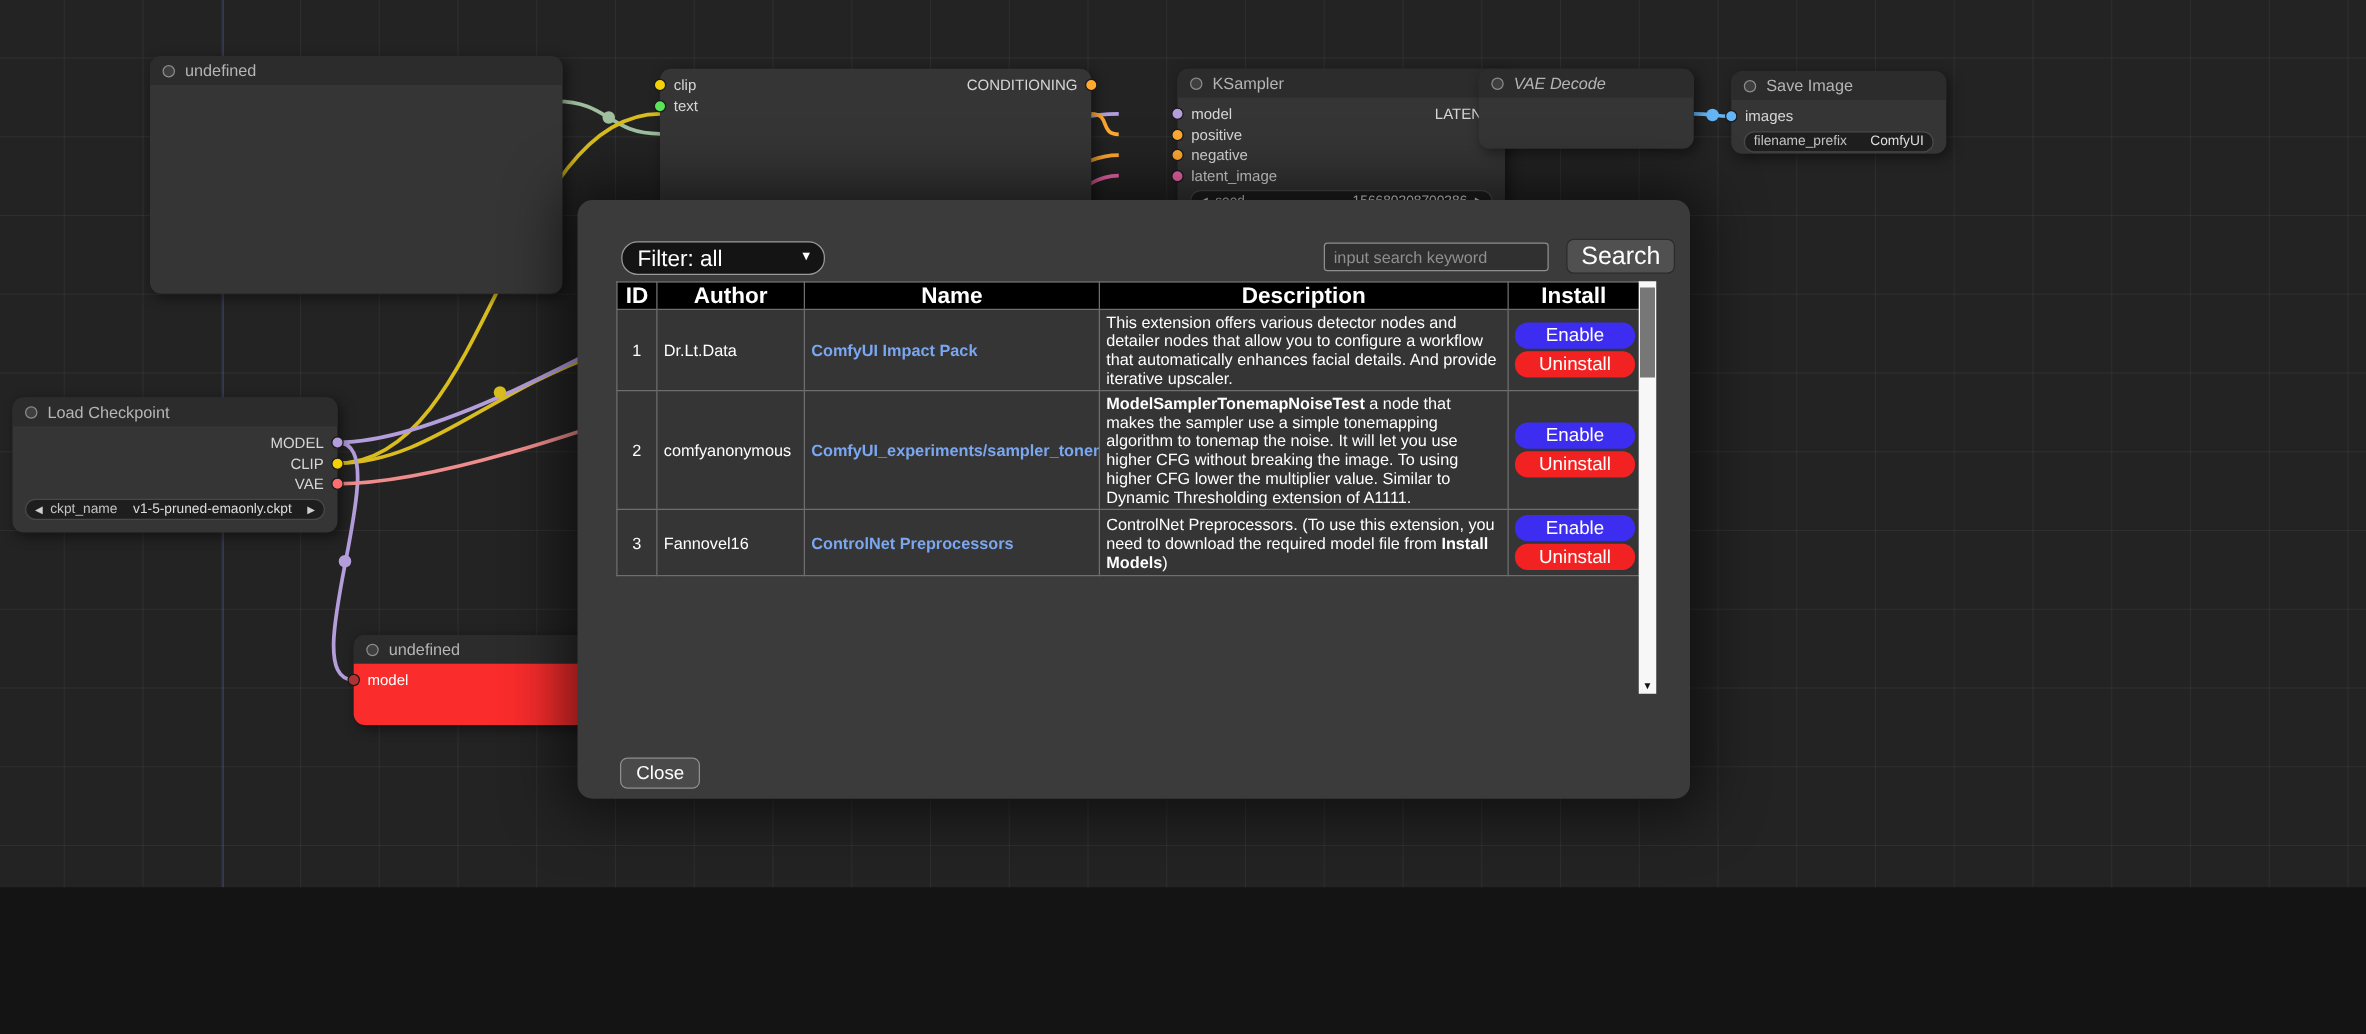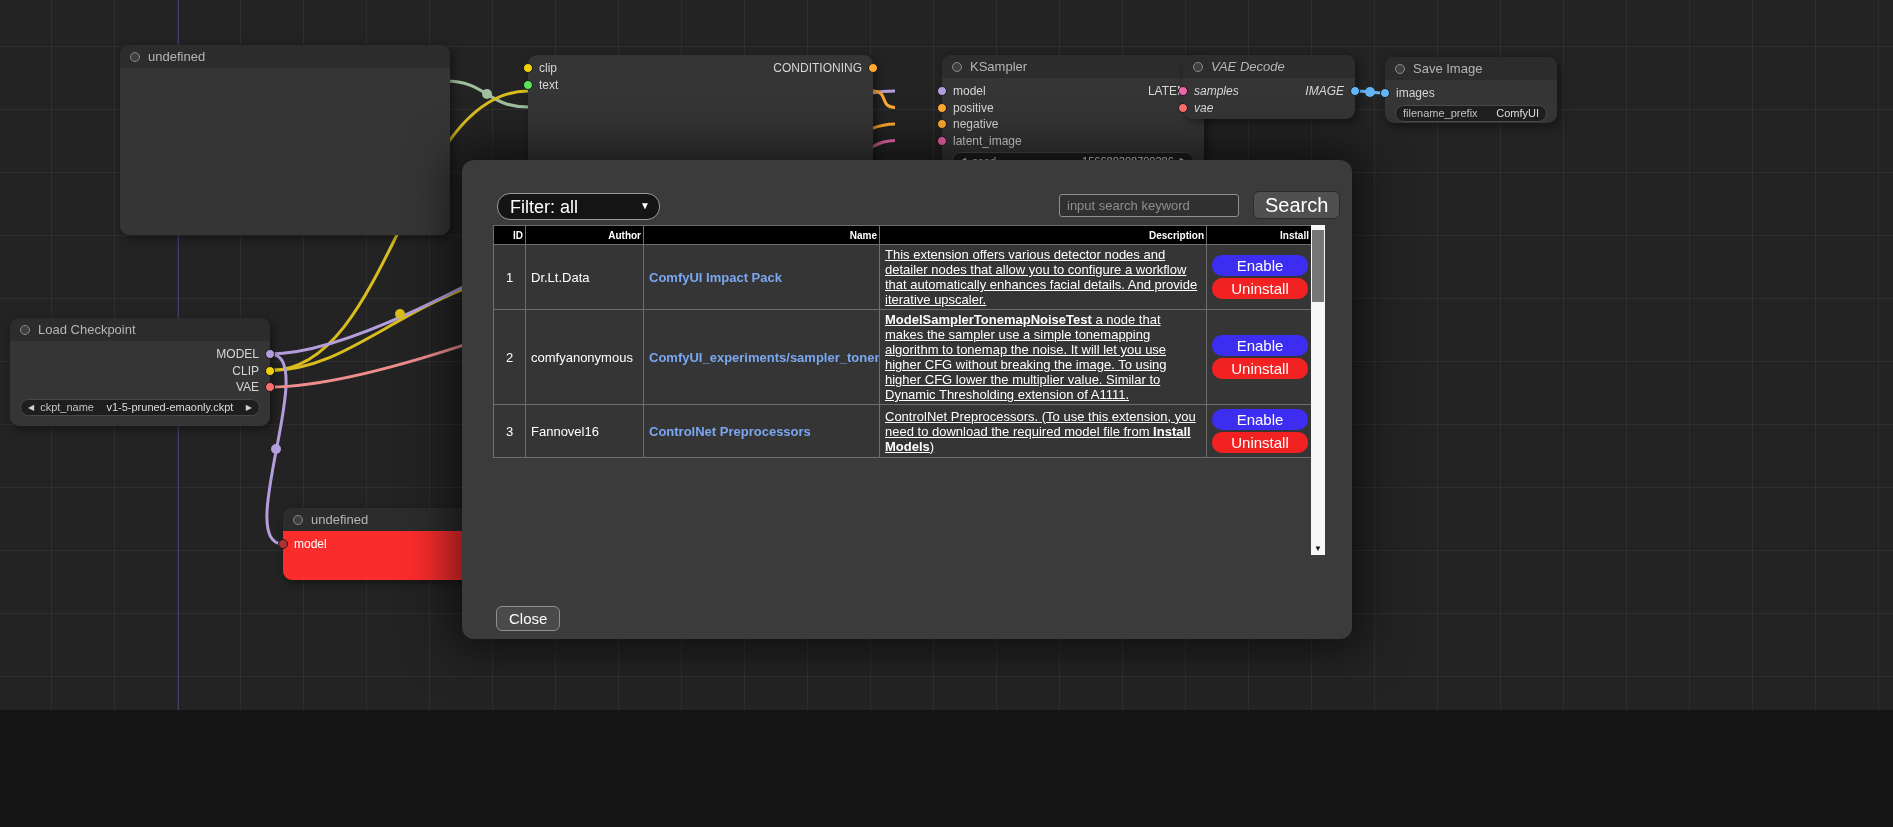--- a/index.html
+++ b/index.html
@@ -30,26 +30,26 @@
 
   
   .modal{position:absolute;left:462px;top:160px;width:890px;height:479px;z-index:10;background:#3b3b3b;border-radius:12px;box-shadow:0 0 45px 12px rgba(0,0,0,.55);color:#fff;font-size:14px;}
   .filter{position:absolute;left:35px;top:33px;width:163px;height:27px;background:#141414;color:#fff;border:1px solid #9a9a9a;border-radius:13px;padding:0 26px 0 12px;font-size:18px;appearance:none;-webkit-appearance:none;}
   .filter-caret{position:absolute;left:178px;top:40px;font-size:10px;color:#fff;pointer-events:none;}
   .search-input{position:absolute;left:597px;top:34px;width:180px;height:23px;background:#303030;border:1px solid #8e8e8e;border-radius:3px;color:#ddd;padding:0 7px;font-size:13px;box-sizing:border-box;}
   .search-input::placeholder{color:#8f8f8f;}
   .search-btn{position:absolute;left:791px;top:31px;height:28px;padding:0 11px;background:#505050;color:#fff;border:1px solid #2b2b2b;border-radius:6px;font-size:20px;cursor:pointer;}
   .tablewrap{position:absolute;left:31px;top:65px;width:832px;height:330px;background:#3b3b3b;}
   .ext-table{border-collapse:collapse;table-layout:fixed;width:818px;font-size:13px;}
-  .ext-table th{background:#000;color:#fff;border:1px solid #6e6e6e;height:18px;font-size:10px;padding:0 2px;font-weight:bold;text-align:right;}
+  .ext-table th{background:#000;color:#fff;border:1px solid #6e6e6e;height:18px;font-size:18px;padding:0 2px;font-weight:bold;}
   .ext-table td{border:1px solid #6e6e6e;background:#353535;padding:2px 5px;color:#fff;vertical-align:middle;}
   .cid{text-align:center;}
   .cname{white-space:nowrap;overflow:hidden;}
   .cname a{color:#7aa7f0;font-weight:bold;text-decoration:none;}
-  .cdesc{font-size:13px;line-height:15px;text-decoration:underline;}
+  .cdesc{font-size:13px;line-height:15px;}
   .cinstall{text-align:center;}
   .btn-en,.btn-un{display:block;width:96px;margin:2px auto;padding:2px 0;text-align:center;color:#fff;border:none;border-radius:10px;font-size:15px;cursor:pointer;}
   .btn-en{background:#3d2df0;}
   .btn-un{background:#f32222;}
   .sb{position:absolute;right:0;top:0;width:14px;height:330px;background:#f7f7f7;}
   .sb-thumb{position:absolute;left:1px;top:5px;width:12px;height:72px;background:#777;}
   .sb-down{position:absolute;left:0;bottom:0;width:14px;height:12px;color:#111;font-size:8px;text-align:center;line-height:12px;}
   .close-btn{position:absolute;left:34px;top:446px;padding:3px 12px;background:#4a4a4a;color:#fff;border:1px solid #8f8f8f;border-radius:6px;font-size:15px;cursor:pointer;}
 </style>
 </head>
@@ -147,38 +147,20 @@
         <span class="warr">▶</span>
       </div>
     </div>
   </div>
 
   <div class="node" style="left:1183px;top:55px;width:172px;height:64px;font-style:italic;">
     <div class="ntitle">
       <span class="tdot"></span>
       <span>VAE Decode</span>
     </div>
-    <div class="nbody">
-      <div class="row">
-        <span class="in">
-          <i class="dot" style="background:#ee66aa;"></i>
-          <span class="lbl">samples</span>
-        </span>
-        <span class="out">
-          <span class="lbl">IMAGE</span>
-          <i class="dot" style="background:#64b5f6;"></i>
-        </span>
-      </div>
-      <div class="row">
-        <span class="in">
-          <i class="dot" style="background:#ff6e6e;"></i>
-          <span class="lbl">vae</span>
-        </span>
-      </div>
-    </div>
   </div>
 
   <div class="node" style="left:1385px;top:57px;width:172px;height:66px;">
     <div class="ntitle">
       <span class="tdot"></span>
       <span>Save Image</span>
     </div>
     <div class="nbody">
       <div class="row">
         <span class="in">

